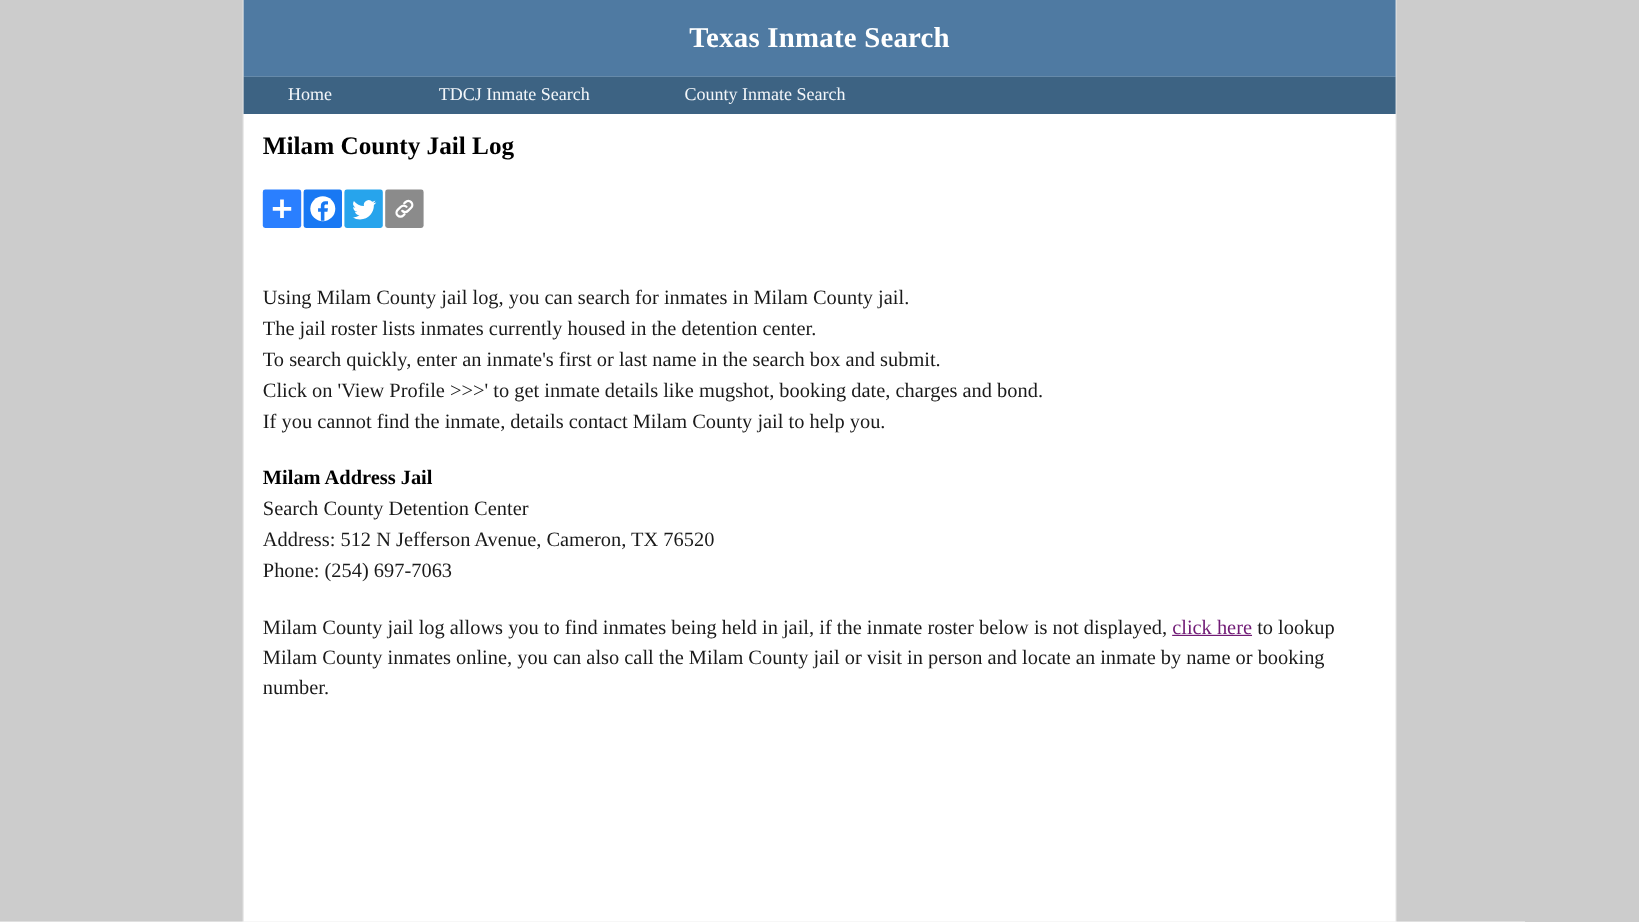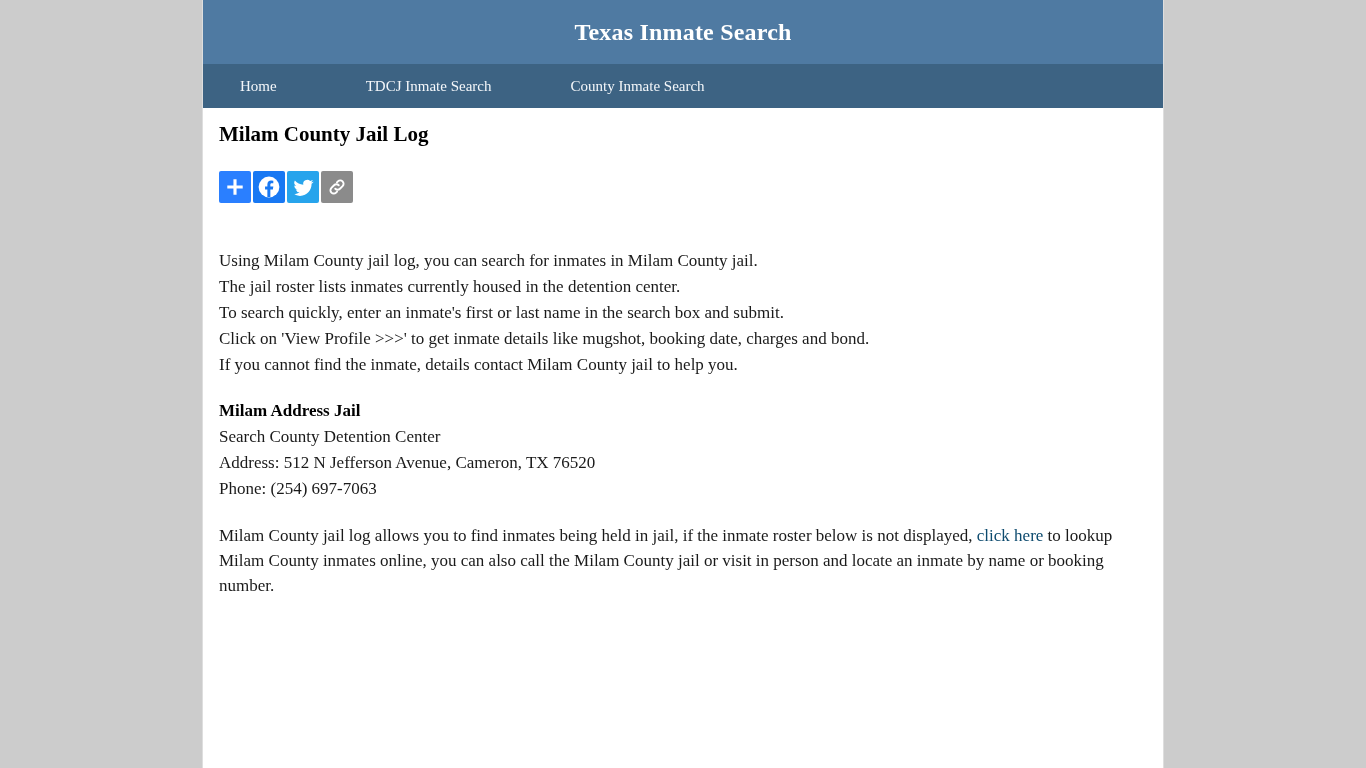--- a/index.html
+++ b/index.html
@@ -37,21 +37,21 @@
     font-family: "Liberation Serif", "DejaVu Serif", serif;
     font-weight: bold;
     font-size: 24px;
     letter-spacing: 0.2px;
     line-height: 1;
     margin: 0;
   }
 
   
   .site-nav {
-    height: 44px;
+    height: 31px;
     background: #3d6383;
     display: flex;
     align-items: center;
     padding: 0;
   }
   .nav-item {
     color: #f4f7fa;
     font-family: "Liberation Serif", "DejaVu Serif", serif;
     font-size: 15px;
     line-height: 31px;
@@ -132,21 +132,22 @@
     margin-top: 21px;
     max-width: 915px;
   }
   .closing-text {
     font-size: 17px;
     line-height: 25px;
     color: #1a1a1a;
     margin: 0;
   }
   .inline-link {
-    color: #0c4a6e;
+    color: #701a75;
+    text-decoration: underline;
     cursor: pointer;
   }
 </style>
 </head>
 <body>
 
 <div class="page-container">
 
   <div class="site-header">
     <h1 class="site-title">Texas Inmate Search</h1>

